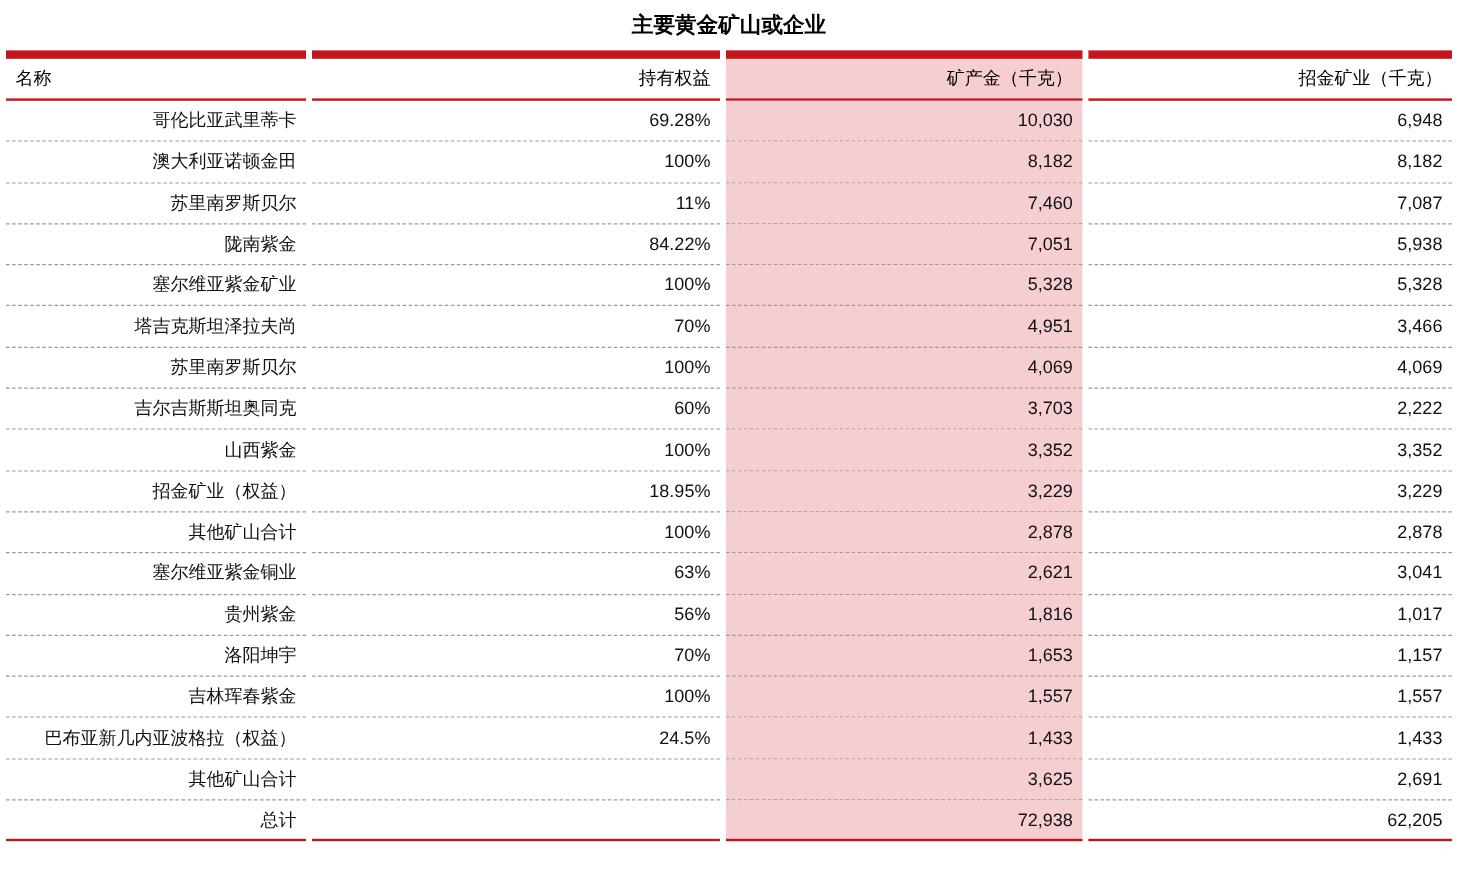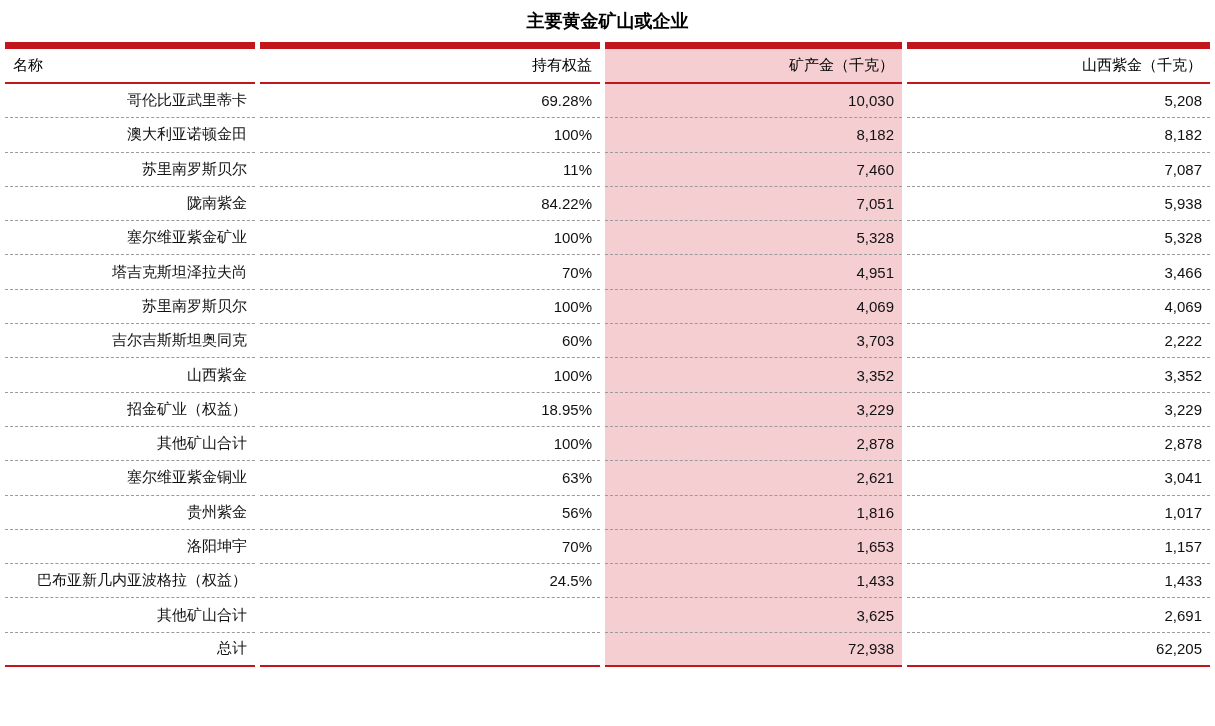--- a/index.html
+++ b/index.html
@@ -74,29 +74,29 @@
       <col style="width:250px">
       <col style="width:340px">
       <col style="width:297px">
       <col style="width:303px">
     </colgroup>
     <thead>
       <tr>
         <th class="col-name">名称</th>
         <th>持有权益</th>
         <th class="highlight">矿产金（千克）</th>
-        <th>山西紫金（千克）</th>
+        <th>招金矿业（千克）</th>
       </tr>
     </thead>
     <tbody id="table-body">
         <tr>
           <td class="col-name">哥伦比亚武里蒂卡</td>
           <td>69.28%</td>
           <td class="highlight">10,030</td>
-          <td>5,208</td>
+          <td>6,948</td>
         </tr>
         <tr>
           <td class="col-name">澳大利亚诺顿金田</td>
           <td>100%</td>
           <td class="highlight">8,182</td>
           <td>8,182</td>
         </tr>
         <tr>
           <td class="col-name">苏里南罗斯贝尔</td>
           <td>11%</td>
@@ -161,20 +161,26 @@
           <td class="col-name">贵州紫金</td>
           <td>56%</td>
           <td class="highlight">1,816</td>
           <td>1,017</td>
         </tr>
         <tr>
           <td class="col-name">洛阳坤宇</td>
           <td>70%</td>
           <td class="highlight">1,653</td>
           <td>1,157</td>
+        </tr>
+        <tr>
+          <td class="col-name">吉林珲春紫金</td>
+          <td>100%</td>
+          <td class="highlight">1,557</td>
+          <td>1,557</td>
         </tr>
         <tr>
           <td class="col-name">巴布亚新几内亚波格拉（权益）</td>
           <td>24.5%</td>
           <td class="highlight">1,433</td>
           <td>1,433</td>
         </tr>
         <tr>
           <td class="col-name">其他矿山合计</td>
           <td></td>

